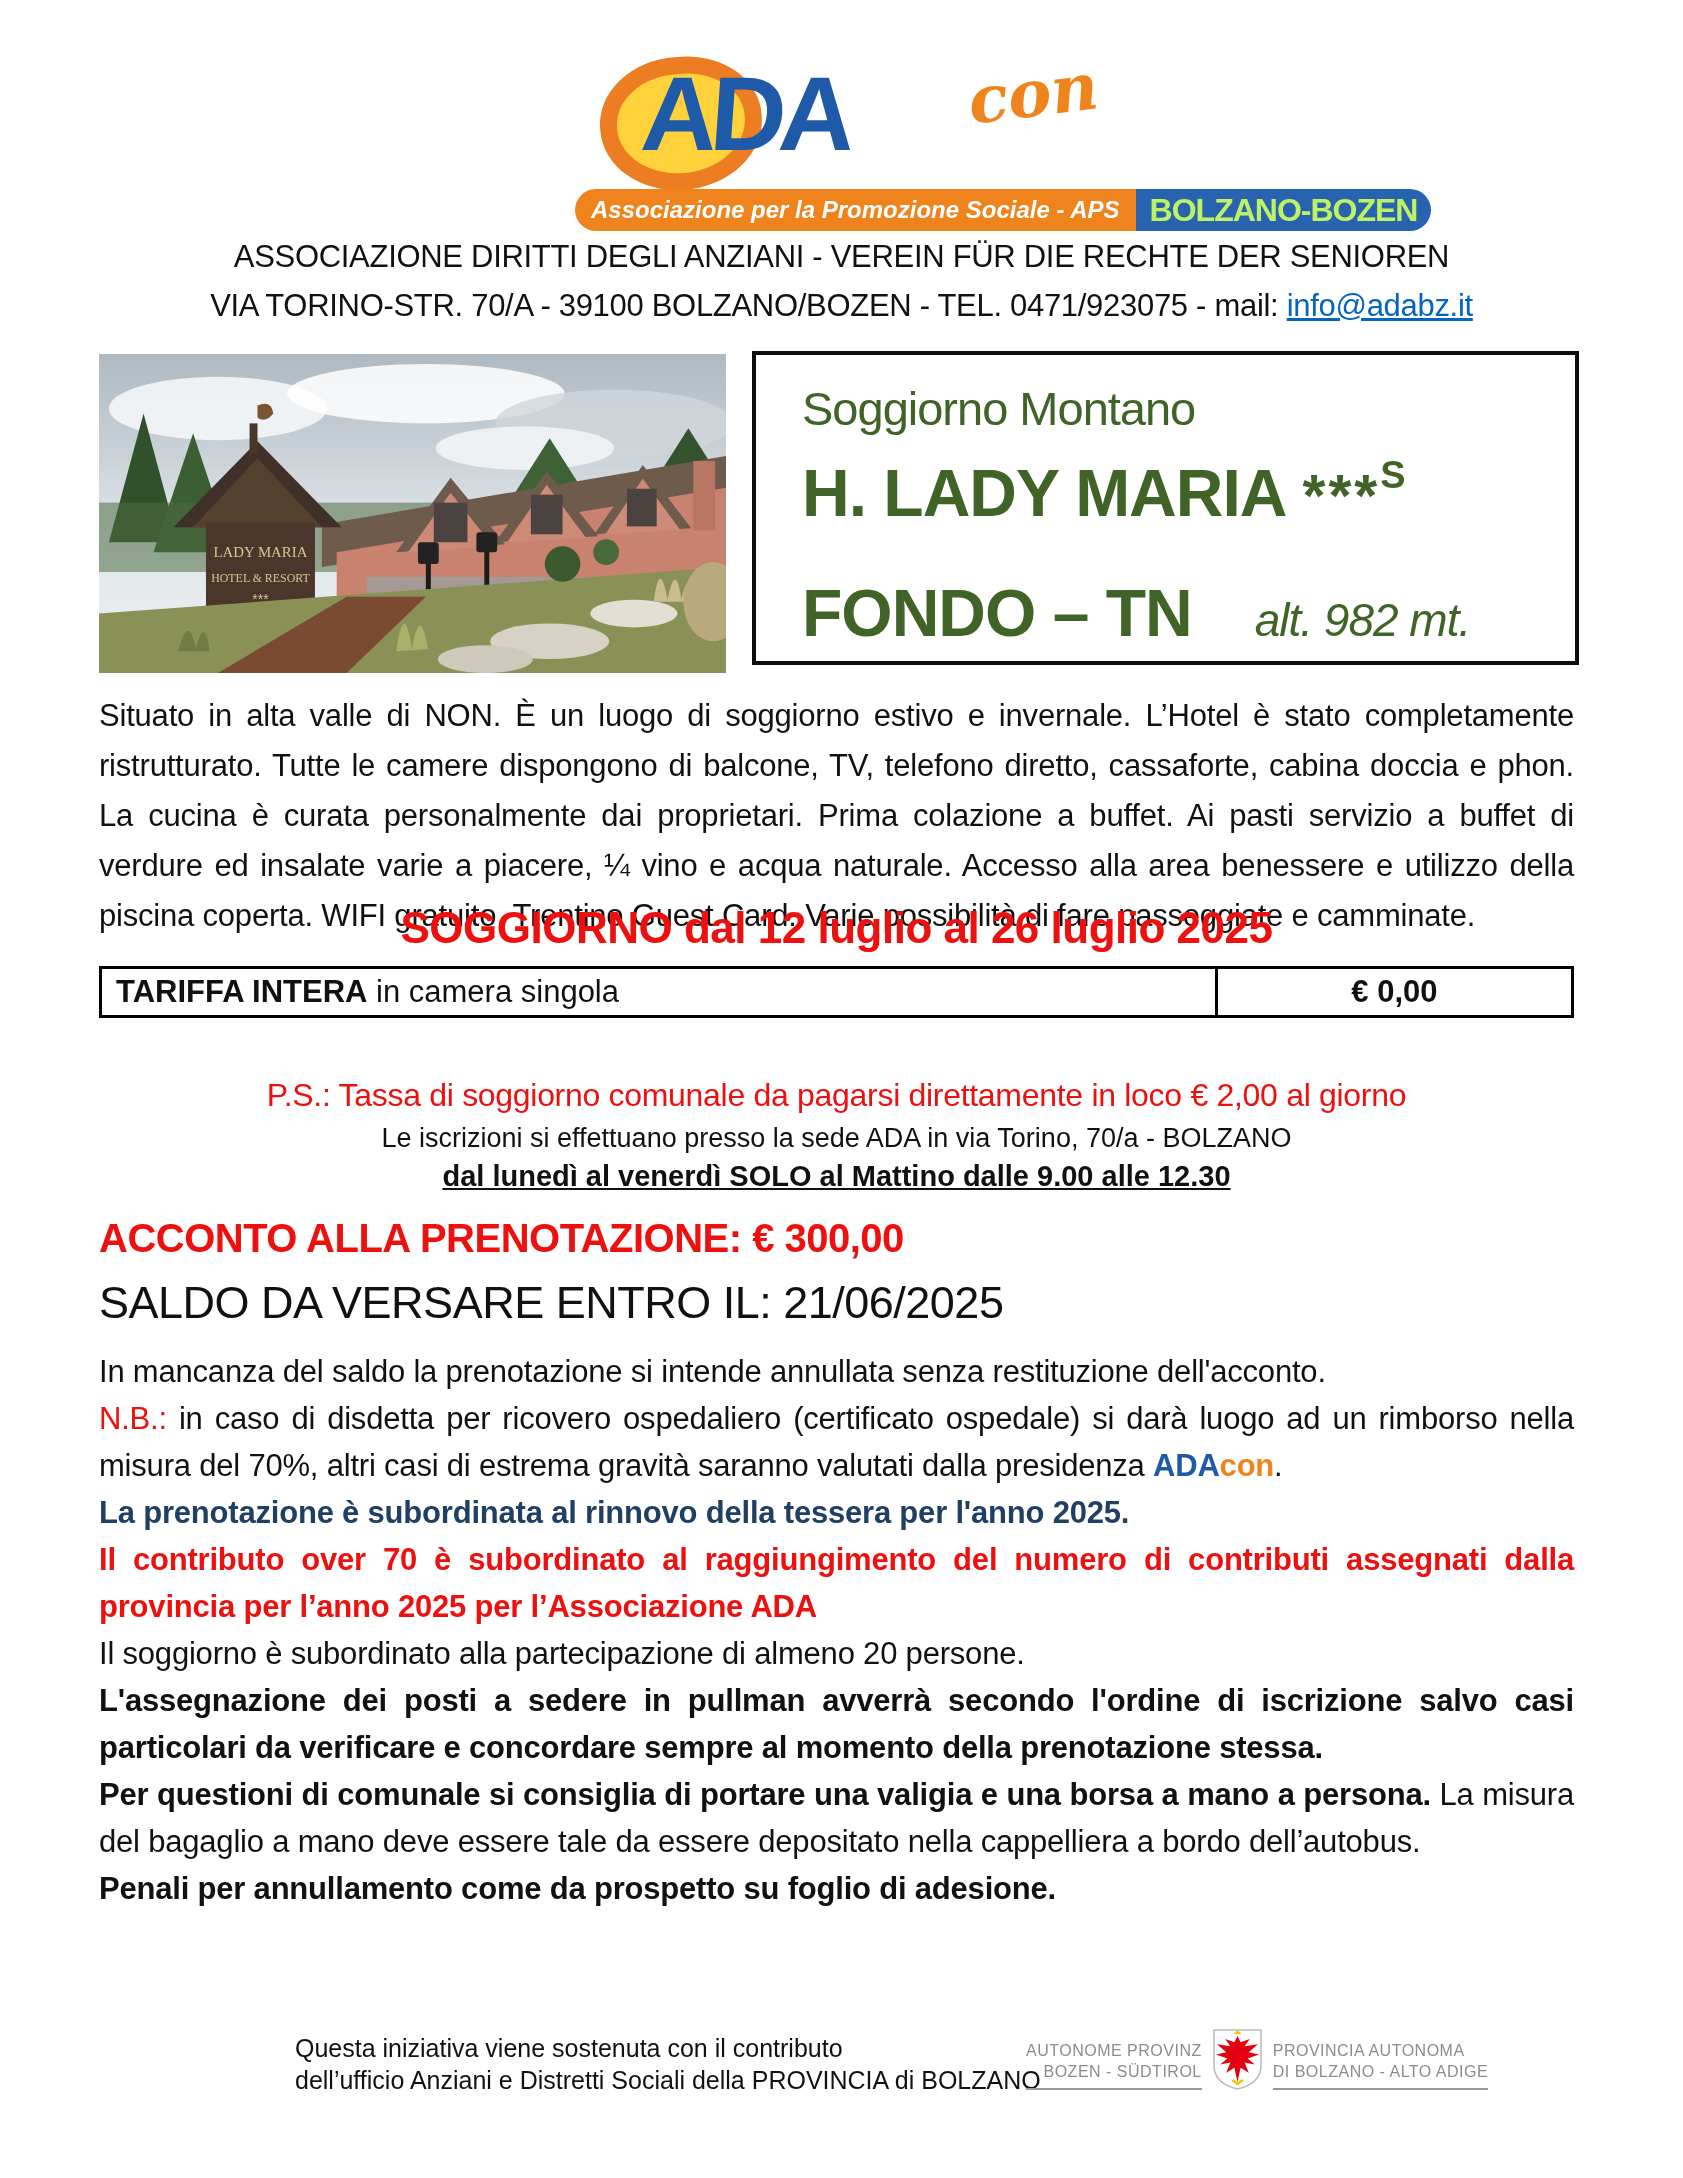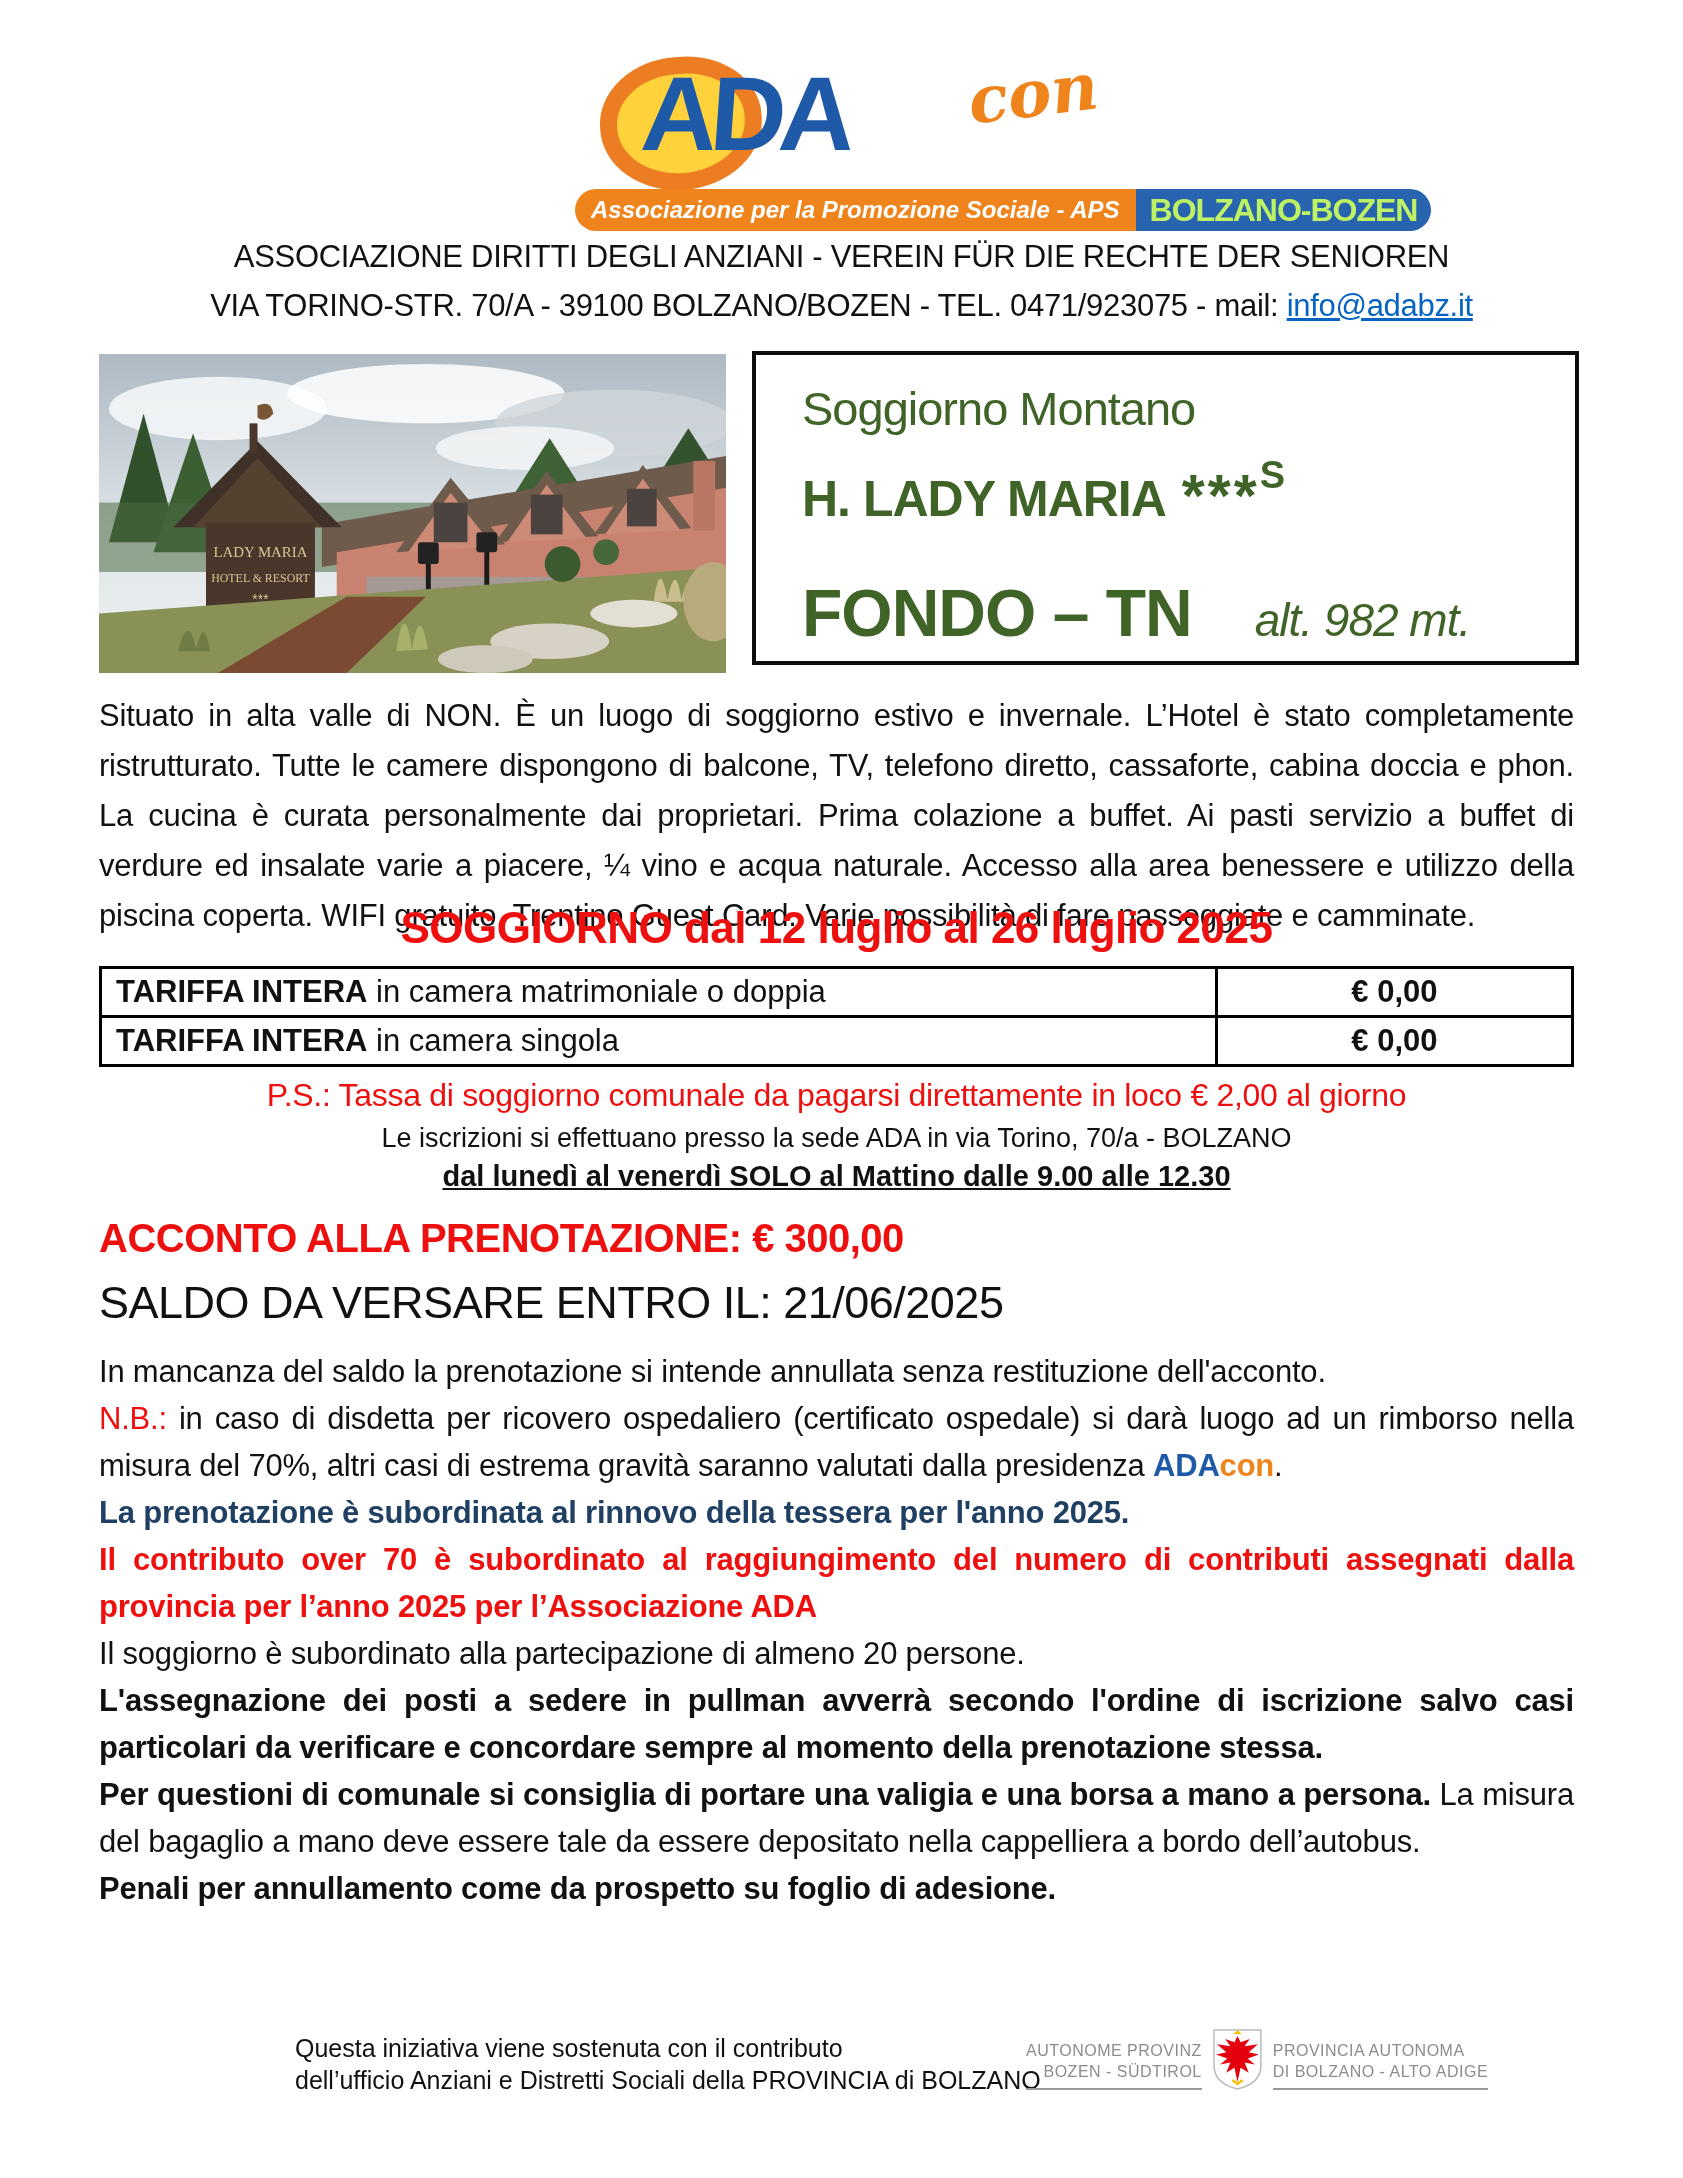--- a/index.html
+++ b/index.html
@@ -31,21 +31,21 @@
   .hdr1{top:239px;}
   .hdr2{top:288px;}
   .hdr a{color:var(--link);text-decoration:underline;}
 
   
   .photo{position:absolute;left:99px;top:354px;width:627px;height:319px;overflow:hidden;}
   .photo svg{display:block;}
   .titlebox{position:absolute;left:752px;top:351px;width:827px;height:314px;border:4px solid #0d0d0d;background:#fff;}
   .tb-sub{position:absolute;left:46px;top:26px;font-size:47px;color:var(--green);letter-spacing:-1px;}
   .tb-main{position:absolute;left:46px;top:99px;color:var(--green);white-space:nowrap;}
-  .tb-main .nm{font-size:50px;font-weight:800;letter-spacing:-1px;margin-top:44px;}
+  .tb-main .nm{font-size:66px;font-weight:800;letter-spacing:-1px;margin-top:44px;}
   .tb-main .st{font-size:59px;font-weight:800;letter-spacing:3px;margin-left:16px;}
   .tb-main .sup{font-size:38px;font-weight:800;vertical-align:28px;}
   .tb-line2{position:absolute;left:46px;top:220px;color:var(--green);white-space:nowrap;}
   .tb-line2 .nm{font-size:66px;font-weight:800;letter-spacing:-1px;}
   .tb-line2 .alt{font-size:46px;font-style:italic;margin-left:63px;letter-spacing:-1px;}
 
   
   .intro{position:absolute;left:99px;top:691px;width:1475px;font-size:31px;line-height:50px;
          text-align:justify;letter-spacing:-0.2px;color:#111;}
 
@@ -187,24 +187,20 @@
     <div class="tb-line2"><span class="nm">FONDO – TN</span><span class="alt">alt. 982 mt.</span></div>
   </div>
 
   <div class="intro">Situato in alta valle di NON. È un luogo di soggiorno estivo e invernale. L’Hotel è stato completamente ristrutturato. Tutte le camere dispongono di balcone, TV, telefono diretto, cassaforte, cabina doccia e phon. La cucina è curata personalmente dai proprietari. Prima colazione a buffet. Ai pasti servizio a buffet di verdure ed insalate varie a piacere, ¼ vino e acqua naturale. Accesso alla area benessere e utilizzo della piscina coperta. WIFI gratuito. Trentino Guest Card. Varie possibilità di fare passeggiate e camminate.</div>
 
   <div class="stay-heading">SOGGIORNO dal 12 luglio al 26 luglio 2025</div>
 
   <table class="price">
     <tbody>
       <tr>
-        <td class="lbl"><span class="b">TARIFFA INTERA</span><span> in camera matrimoniale o doppia</span></td>
-        <td class="val">€ 0,00</td>
-      </tr>
-      <tr>
         <td class="lbl"><span class="b">TARIFFA INTERA</span><span> in camera singola</span></td>
         <td class="val">€ 0,00</td>
       </tr>
     </tbody>
   </table>
 
   <div class="ps-red">P.S.: Tassa di soggiorno comunale da pagarsi direttamente in loco € 2,00 al giorno</div>
   <div class="ps-enroll">Le iscrizioni si effettuano presso la sede ADA in via Torino, 70/a - BOLZANO</div>
   <div class="ps-hours">dal lunedì al venerdì SOLO al Mattino dalle 9.00 alle 12.30</div>
 

